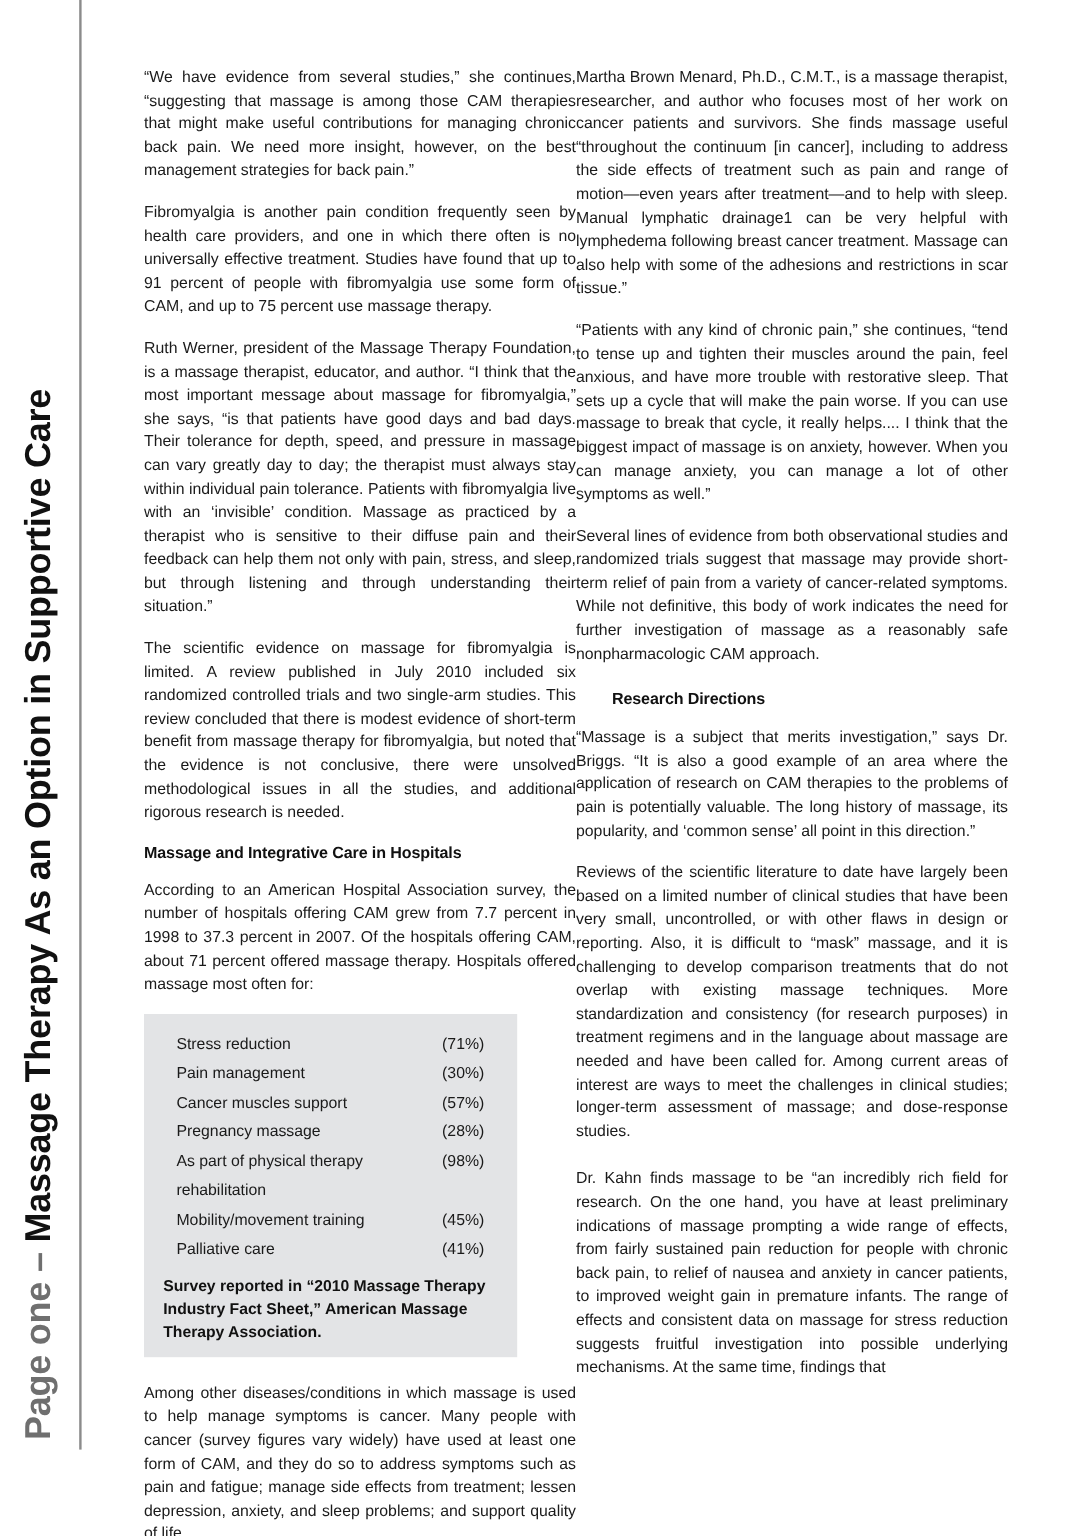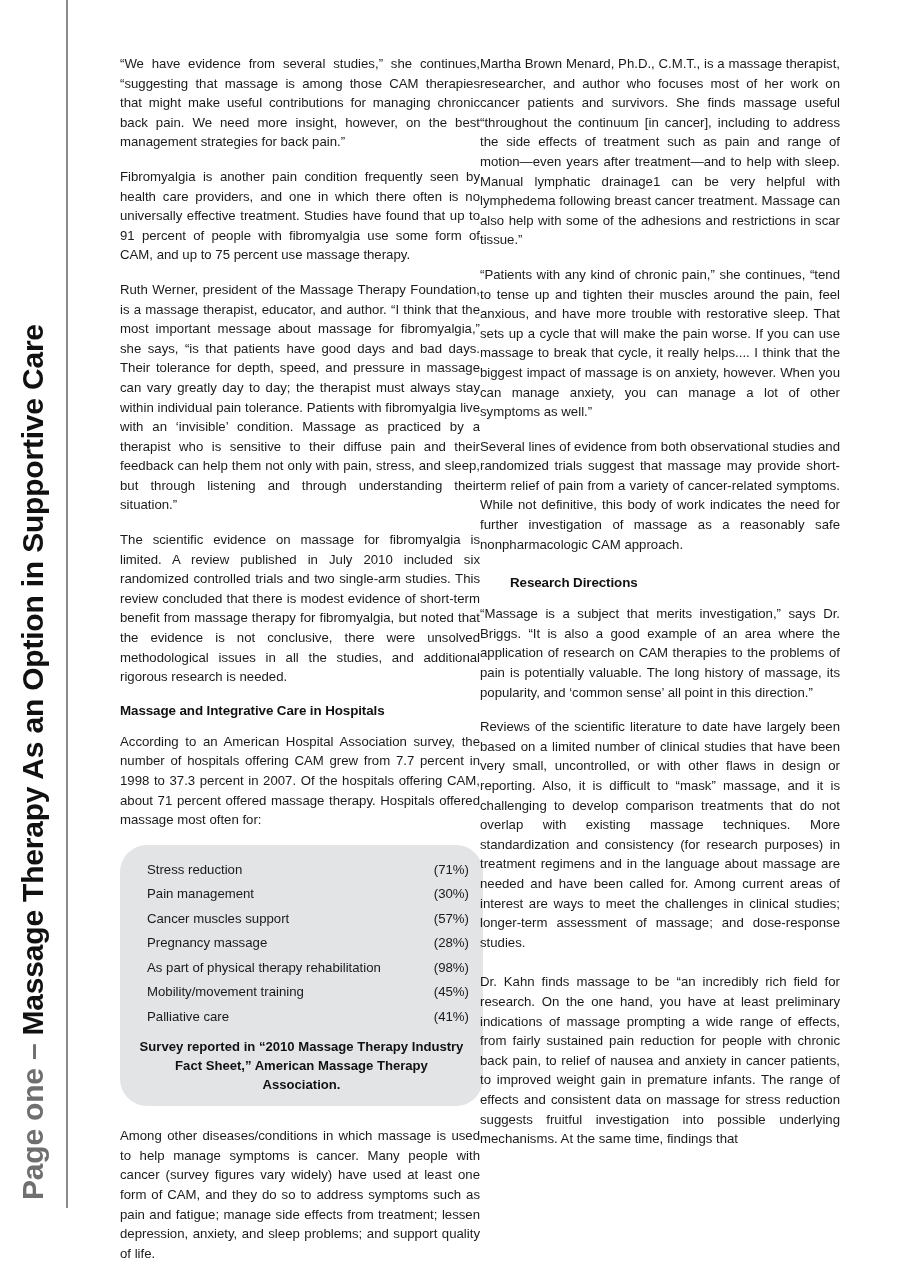--- a/index.html
+++ b/index.html
@@ -94,45 +94,43 @@
     color: #111111;
   }
   h2.section-head.spaced-top { margin-top: 20px; padding-left: 30px; }
 
   
   #survey-box {
     background: #e3e4e6;
     padding: 13px 14px 12px 14px;
     margin: 3px 0 14px 0;
     box-sizing: border-box;
-    width: 363px;
-    border-radius: 27px;
+    width: 311px;
   }
   table.survey {
     width: 100%;
     border-collapse: collapse;
     margin: 0 0 2px 0;
   }
   table.survey td {
     font-size: 13.2px;
     line-height: 24.5px;
     padding: 0;
     color: #1a1a1a;
     vertical-align: top;
   }
   table.survey td.label { padding-left: 13px; text-align: left; }
-  table.survey td.value { text-align: right; width: 62px; padding-left: 4px; }
+  table.survey td.value { text-align: center; width: 62px; padding-left: 4px; }
 
   #survey-caption {
     margin: 8px 2px 0 2px;
     font-family: "Liberation Sans Narrow", "Liberation Sans", sans-serif;
     font-weight: bold;
     font-size: 13.1px;
     line-height: 19px;
-    text-align: center;
     color: #111111;
   }
 </style>
 </head>
 <body>
 
 <div id="sidebar">
   <div id="sidebar-rule"></div>
   <div id="vertical-title-wrap">
     <div id="vertical-title"><span class="muted">Page one – </span><span>Massage Therapy As an Option in Supportive Care</span></div>

